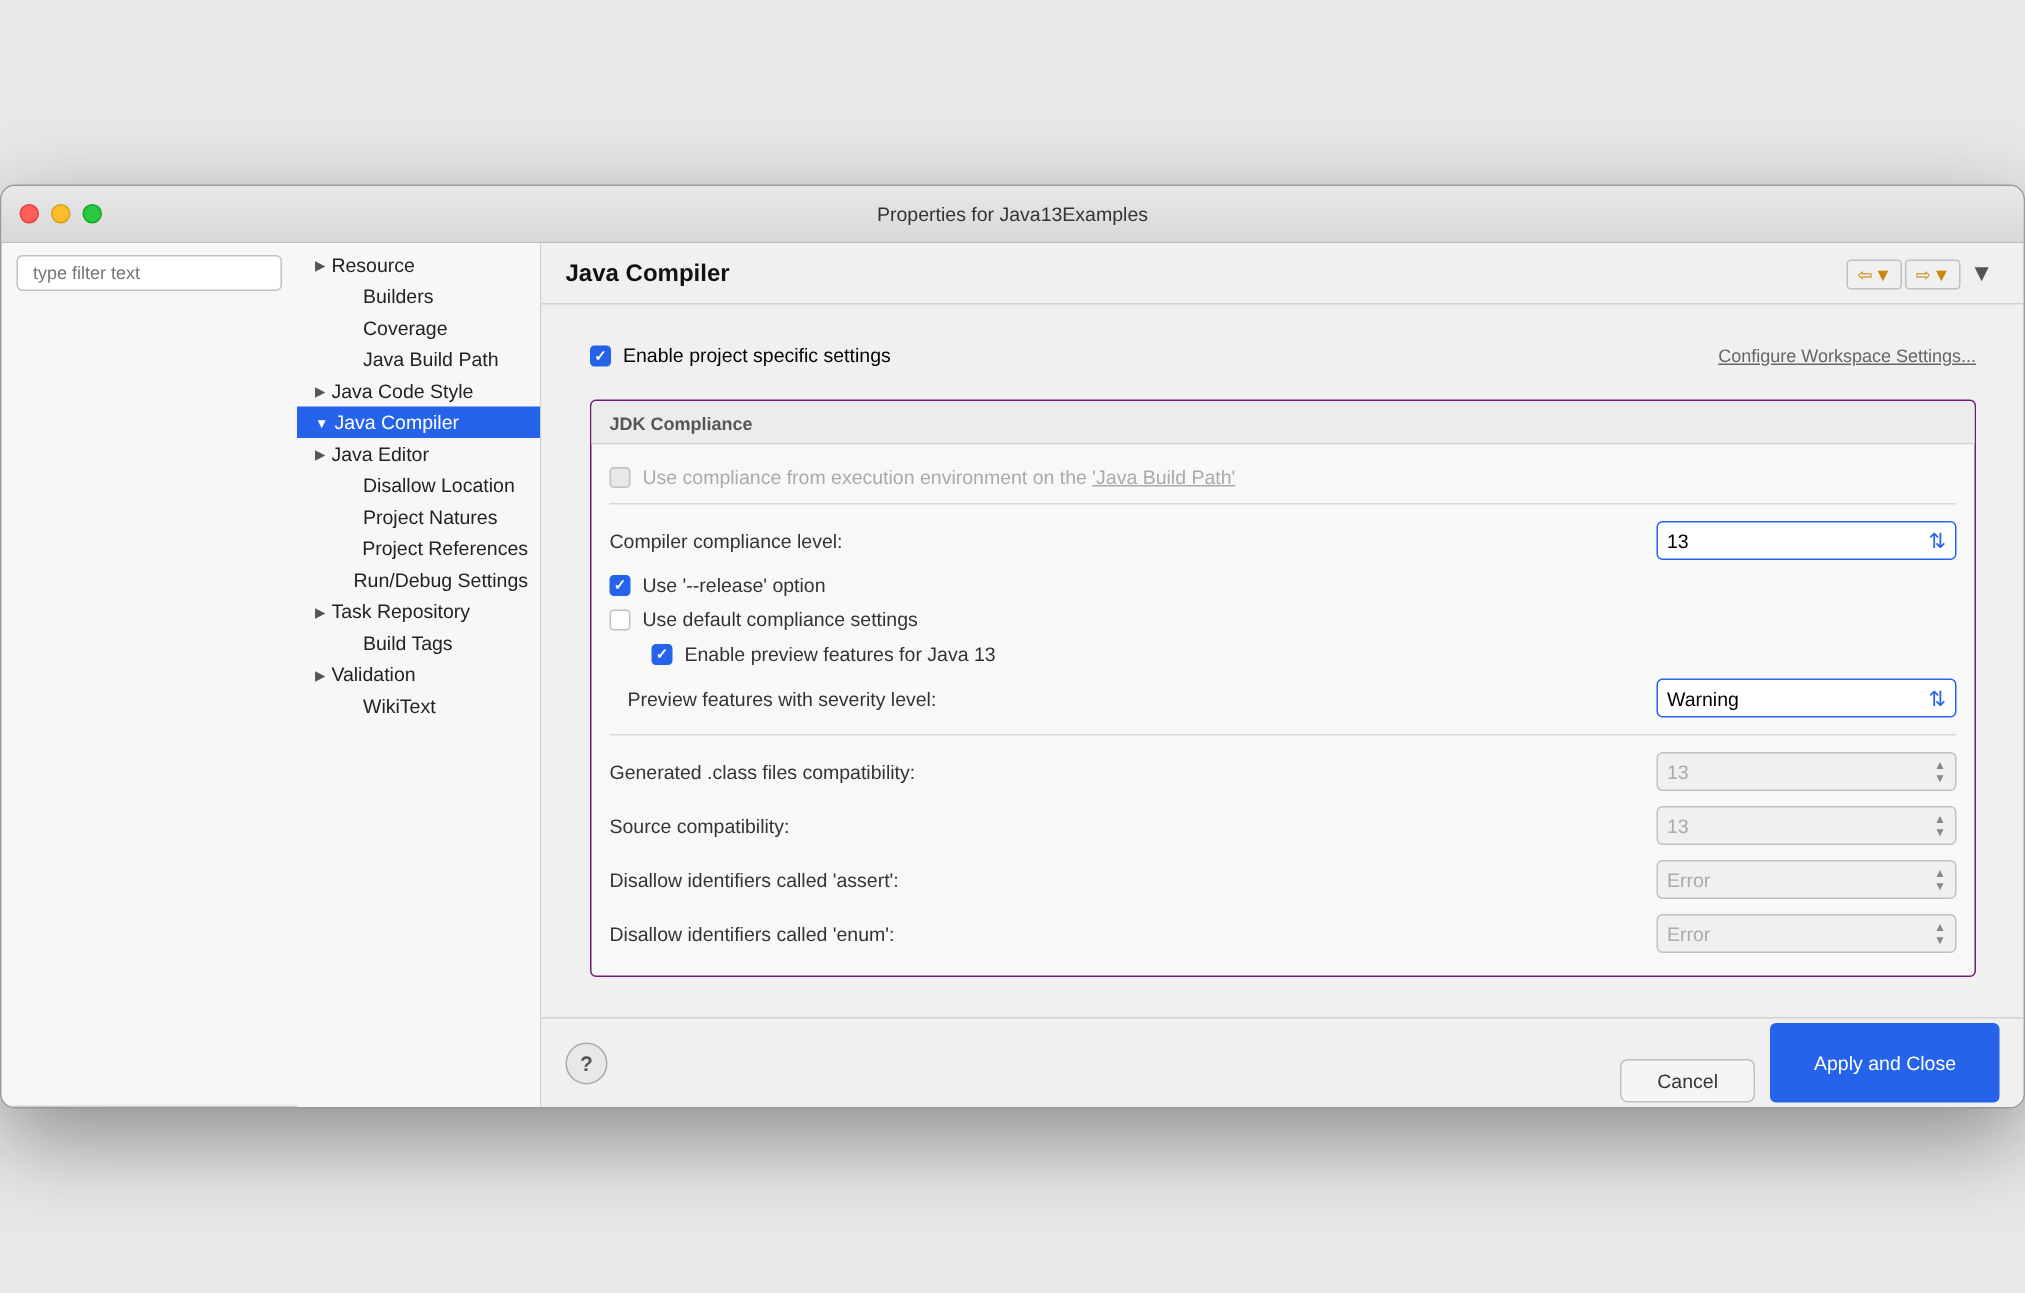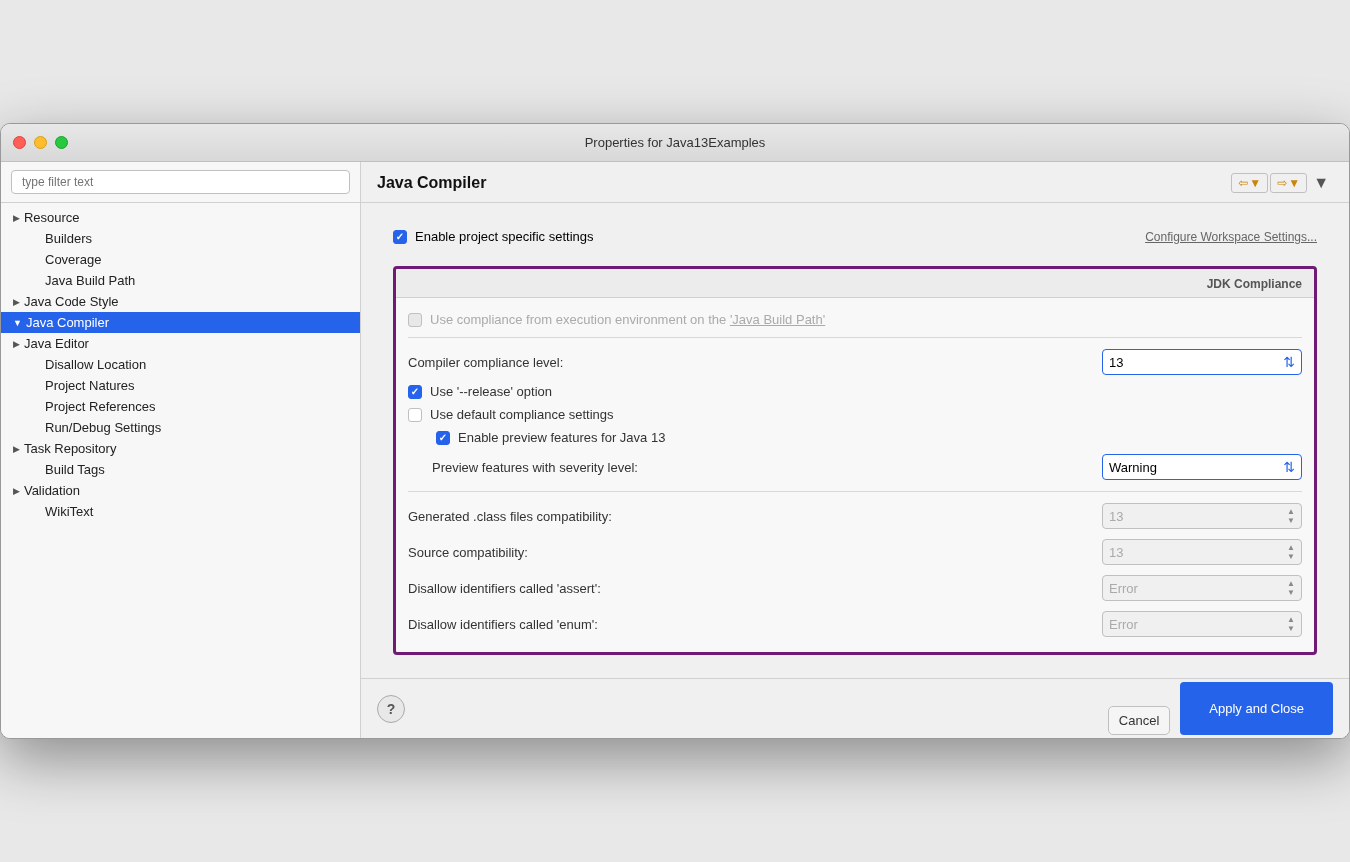--- a/index.html
+++ b/index.html
@@ -58,21 +58,21 @@
     .content {
       display: flex;
       flex: 1;
       overflow: hidden;
     }
     .sidebar {
       width: 360px;
       background: #f7f7f7;
       border-right: 1px solid #d0d0d0;
       display: flex;
-      flex-direction: column;
+      flex-direction: row;
       flex-shrink: 0;
     }
     .search-box {
       padding: 8px 10px;
       border-bottom: 1px solid #d0d0d0;
     }
     .search-input {
       width: 100%;
       padding: 4px 10px;
       border: 1px solid #c0c0c0;
@@ -169,25 +169,24 @@
       align-items: center;
       gap: 8px;
     }
     .configure-link {
       color: #666;
       text-decoration: underline;
       cursor: pointer;
       font-size: 12px;
     }
     .section-group {
-      border: 3px solid #701a75;
+      border: 1px solid #701a75;
       border-radius: 4px;
       margin: 12px 16px;
       background: #f8f8f8;
-      text-align: right;
     }
     .section-title {
       font-size: 12px;
       font-weight: 600;
       color: #555;
       padding: 8px 12px 6px;
       background: #ececec;
       border-bottom: 1px solid #d0d0d0;
       border-radius: 4px 4px 0 0;
     }
@@ -302,21 +301,21 @@
       cursor: pointer;
       font-size: 14px;
       color: #555;
       font-weight: bold;
     }
     .footer-buttons {
       display: flex;
       gap: 10px;
     }
     .btn-cancel {
-      padding: 6px 10px;
+      padding: 6px 24px;
       border: 1px solid #c0c0c0;
       border-radius: 5px;
       background: #f5f5f5;
       font-size: 13px;
       cursor: pointer;
       color: #333;
       margin-top: 24px;
     }
     .btn-apply {
       padding: 6px 29px;
@@ -478,21 +477,21 @@
               <span class="form-label">Use default compliance settings</span>
             </div>
 
             <div class="cb-row indent">
               <div class="checkbox checked">
                 <span class="check-mark">✓</span>
               </div>
               <span class="form-label">Enable preview features for Java 13</span>
             </div>
 
-            <div class="form-row" style="margin-left: 24px;">
+            <div class="form-row" style="margin-left: 12px;">
               <span class="form-label">Preview features with severity level:</span>
               <div class="dropdown-select">
                 <span>Warning</span>
                 <span class="dropdown-arrow">⇅</span>
               </div>
             </div>
 
             <hr class="divider-line">
 
             <div class="form-row">

